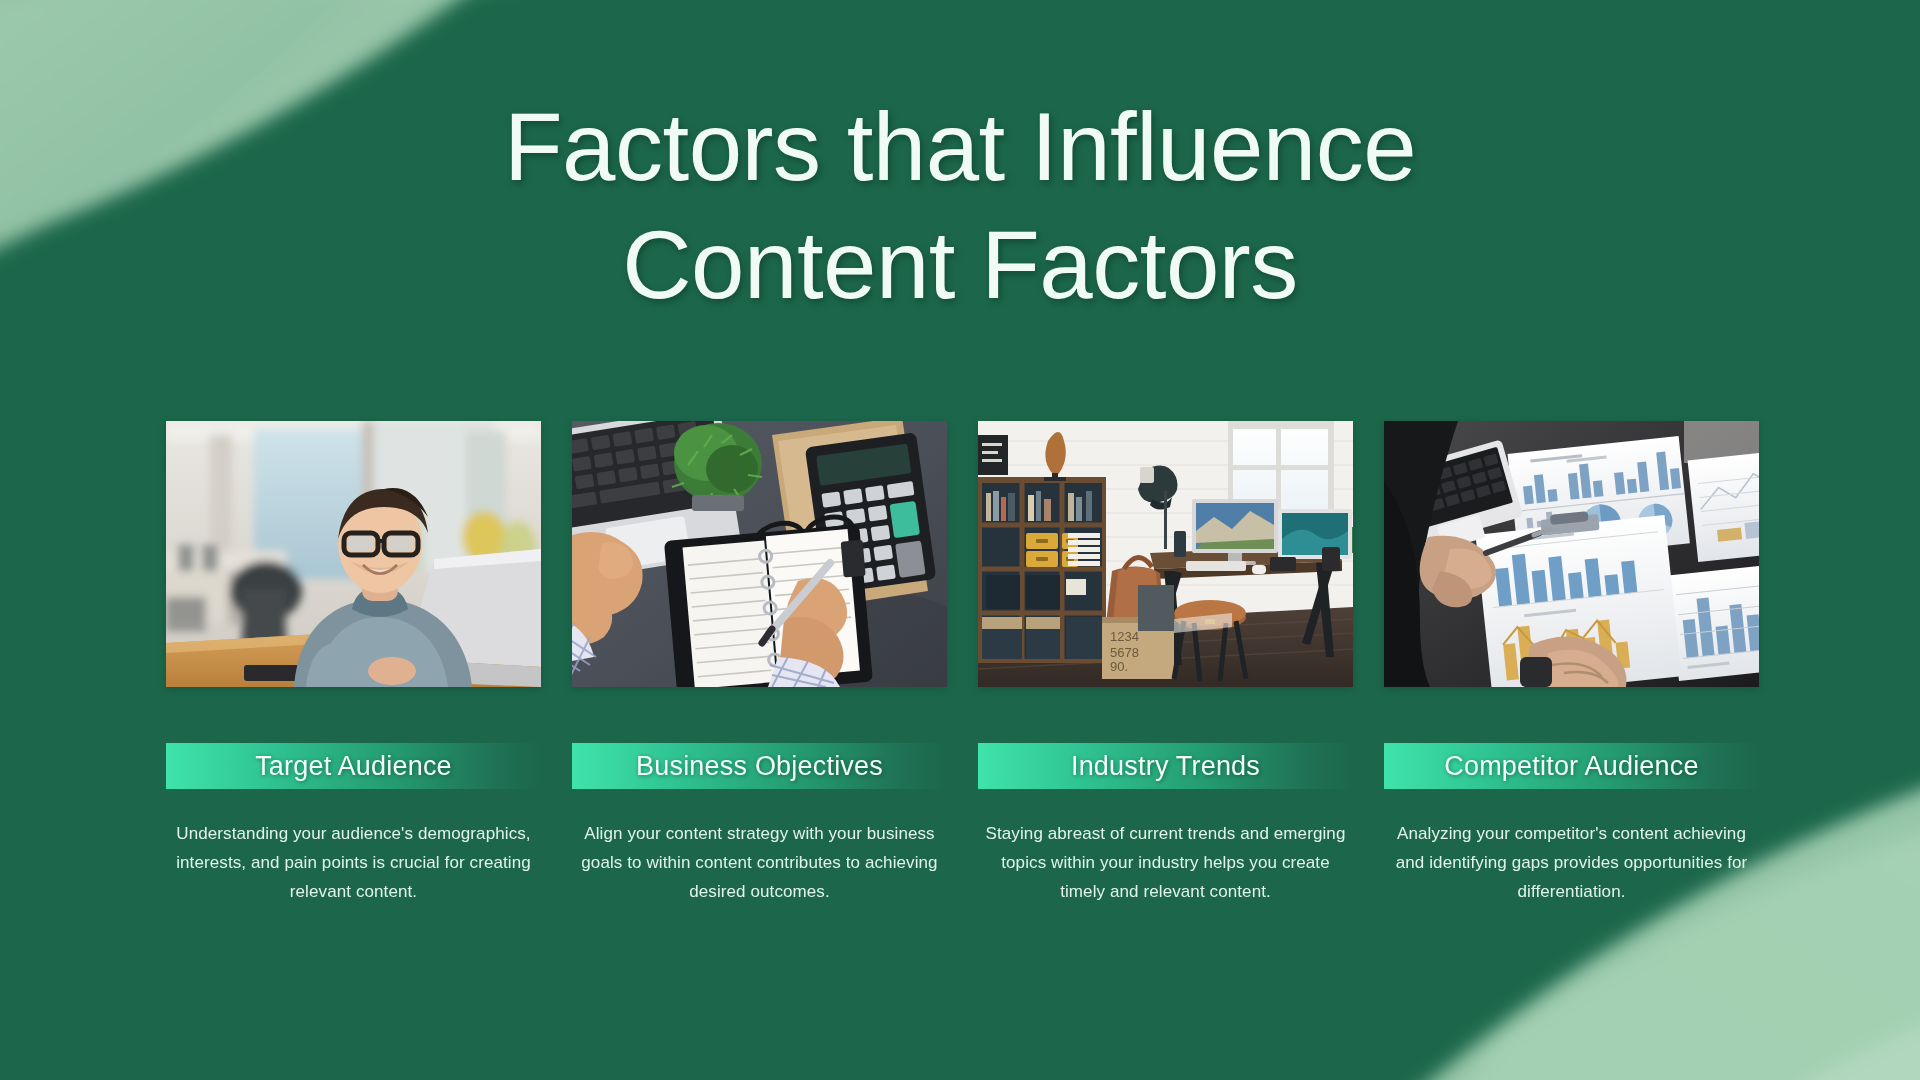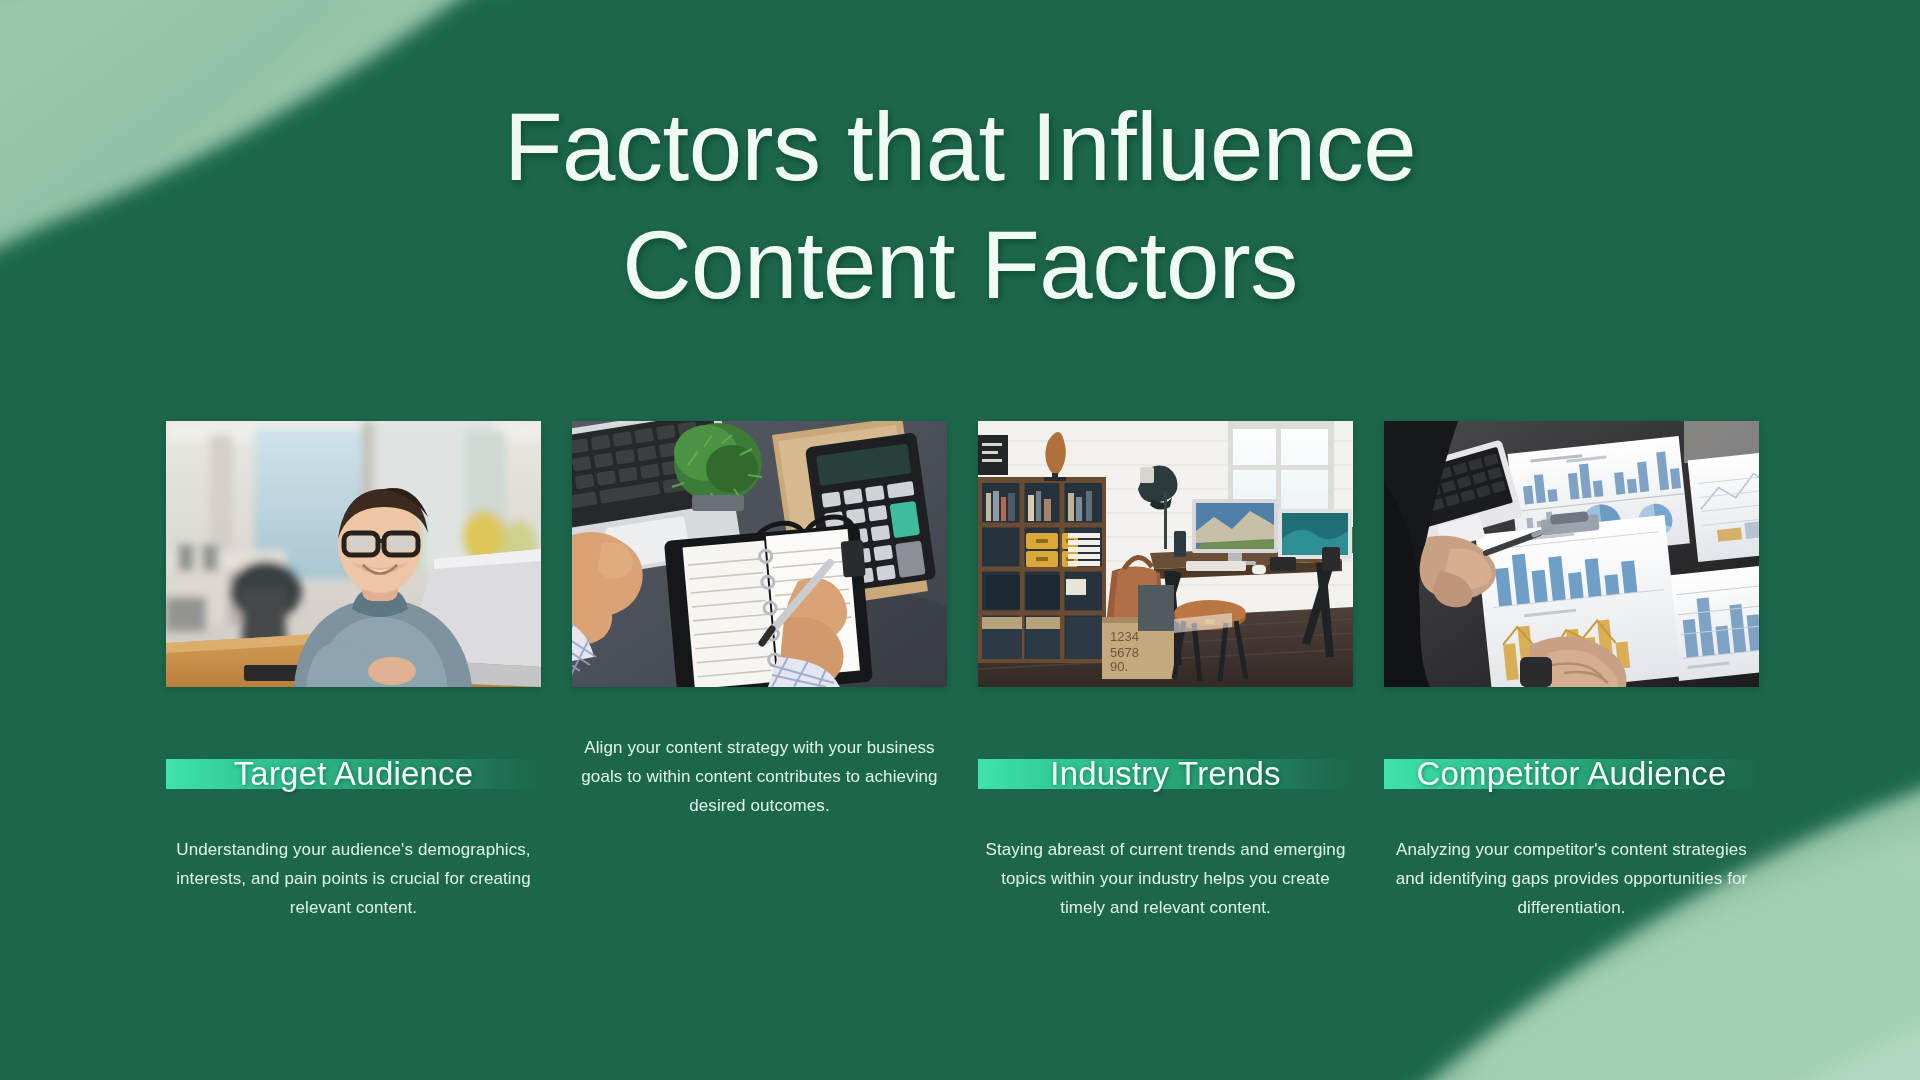--- a/index.html
+++ b/index.html
@@ -39,36 +39,36 @@
   
   .cards {
     position:absolute;
     top:421px;
     left:166px;
     width:1608px;
     display:flex;
     gap:31px;
     z-index:5;
   }
-  .card { width:375px; display:flex; flex-direction:column;gap:16px; }
+  .card { width:375px; display:flex; flex-direction:column; }
 
   .card-photo {
     width:375px; height:266px;
     overflow:hidden;
     position:relative;
     box-shadow:0 2px 8px rgba(0,0,0,.18);
     background:#2b2b2b;
   }
   .card-photo svg { display:block; width:375px; height:266px; }
 
   .card-label {
     margin-top:56px;
-    height:30px;
+    height:46px;
     display:flex; align-items:center; justify-content:center;
-    font-size:33px;
+    font-size:27px;
     font-weight:400;
     color:#f2fdf8;
     letter-spacing:.2px;
     text-shadow:1px 1px 4px rgba(0,45,28,.5);
     background:linear-gradient(90deg,#3fe3ab 0%, #2fc392 28%, #24996f 62%, #1f7155 88%, #1c674b 100%);
   }
 
   .card-body {
     margin-top:30px;
     font-size:17px;
@@ -361,20 +361,21 @@
               <path d="M200 254 L254 266"></path>
             <path d="M216 236 L200 266"></path>
               <path d="M236 240 L222 266"></path>
               <path d="M254 248 L246 266"></path>
           </g>
           <path d="M258 142 L198 212" stroke="#c9ccd1" stroke-width="8" stroke-linecap="round"></path>
           <path d="M200 208 L190 222" stroke="#2b2d30" stroke-width="7" stroke-linecap="round"></path>
         </g>
       </svg>
     </div>
+    <div class="card-label">Business Objectives</div>
     <div class="card-body">Align your content strategy with your business goals to within content contributes to achieving desired outcomes.</div>
   </div>
 
   <div class="card">
     <div class="card-photo">
       <svg viewBox="0 0 375 266" xmlns="http://www.w3.org/2000/svg">
         <defs>
           <linearGradient id="c3floor" x1="0" y1="0" x2="0" y2="1">
             <stop offset="0%" stop-color="#4e4038"></stop>
               <stop offset="100%" stop-color="#332a25"></stop>
@@ -710,16 +711,16 @@
         <g>
           <path d="M146 224 q40 -18 74 2 q26 16 22 40 L140 266 Z" fill="#c8a184"></path>
           <path d="M164 232 q36 -10 56 10 q16 14 14 24 L156 266 Z" fill="#d6ae8f"></path>
           <path d="M168 244 q34 -6 50 12" fill="none" stroke="#b08e72" stroke-width="2.5"></path>
           <path d="M180 252 q30 -4 44 10" fill="none" stroke="#b08e72" stroke-width="2.5"></path>
           <rect x="136" y="236" width="32" height="30" rx="6" fill="#2a2b2e"></rect>
         </g>
       </svg>
     </div>
     <div class="card-label">Competitor Audience</div>
-    <div class="card-body">Analyzing your competitor's content strategies and identifying gaps provides opportunities for differentiation.</div>
+    <div class="card-body">Analyzing your competitor's content achieving and identifying gaps provides opportunities for differentiation.</div>
   </div>
 
 </div>
 
 </body></html>

